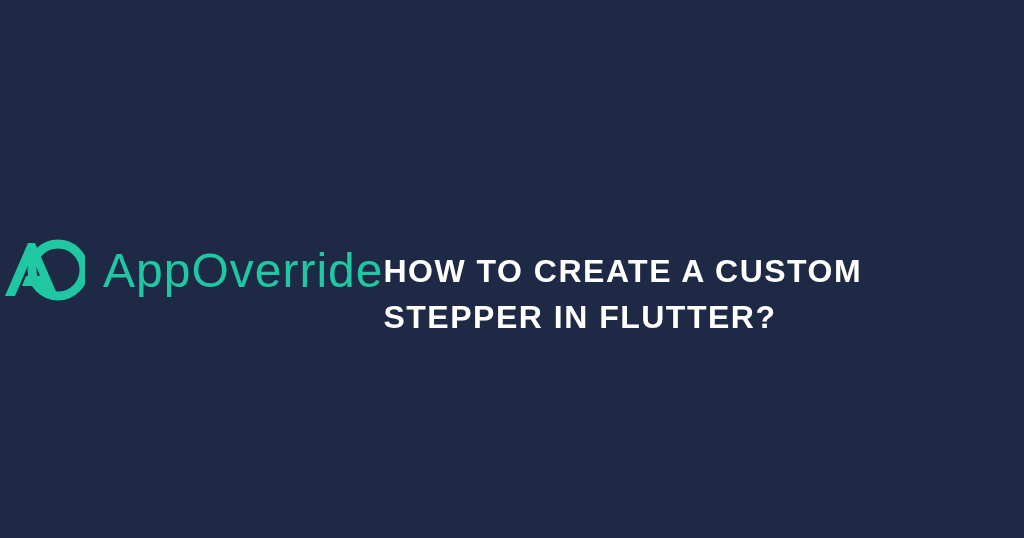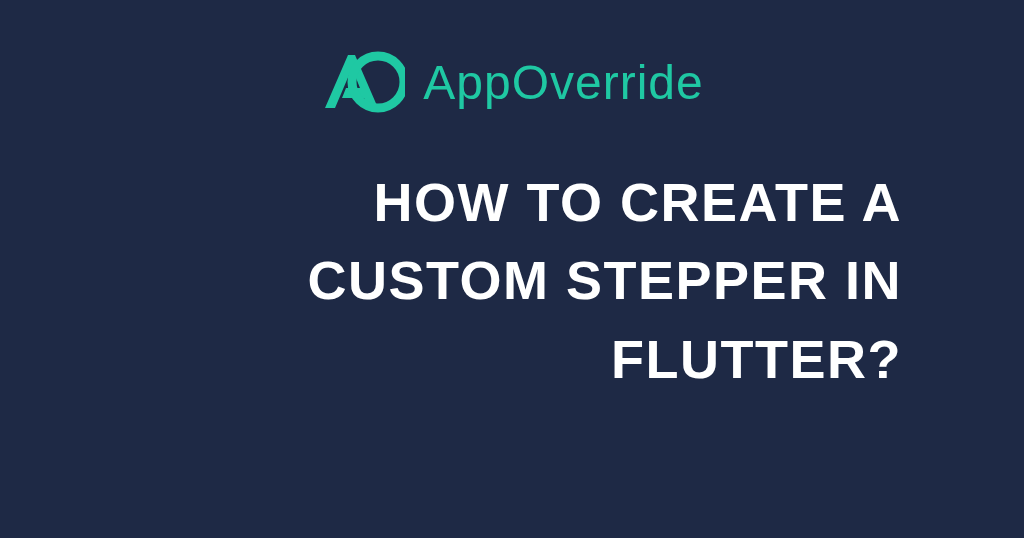--- a/index.html
+++ b/index.html
@@ -11,21 +11,21 @@
       width: 1024px;
       height: 538px;
       background-color: #1e2945;
       font-family: Arial, Helvetica, sans-serif;
       overflow: hidden;
     }
     .container {
       width: 100%;
       height: 100%;
       display: flex;
-      flex-direction: column;
+      flex-direction: row;
       align-items: center;
       padding-top: 50px;
     }
     .logo-row {
       display: flex;
       align-items: center;
       gap: 18px;
       margin-bottom: 48px;
     }
     .logo-mark {
@@ -38,23 +38,23 @@
       height: 100%;
     }
     .brand-name {
       color: #1fc8a3;
       font-size: 48px;
       font-weight: 400;
       letter-spacing: 1px;
     }
     .headline {
       color: #ffffff;
-      font-size: 54px;
+      font-size: 32px;
       font-weight: 900;
-      text-align: right;
+      text-align: left;
       text-transform: uppercase;
       letter-spacing: 1.5px;
       line-height: 1.45;
       max-width: 780px;
     }
   </style>
 </head>
 <body>
 
 <div class="container">

